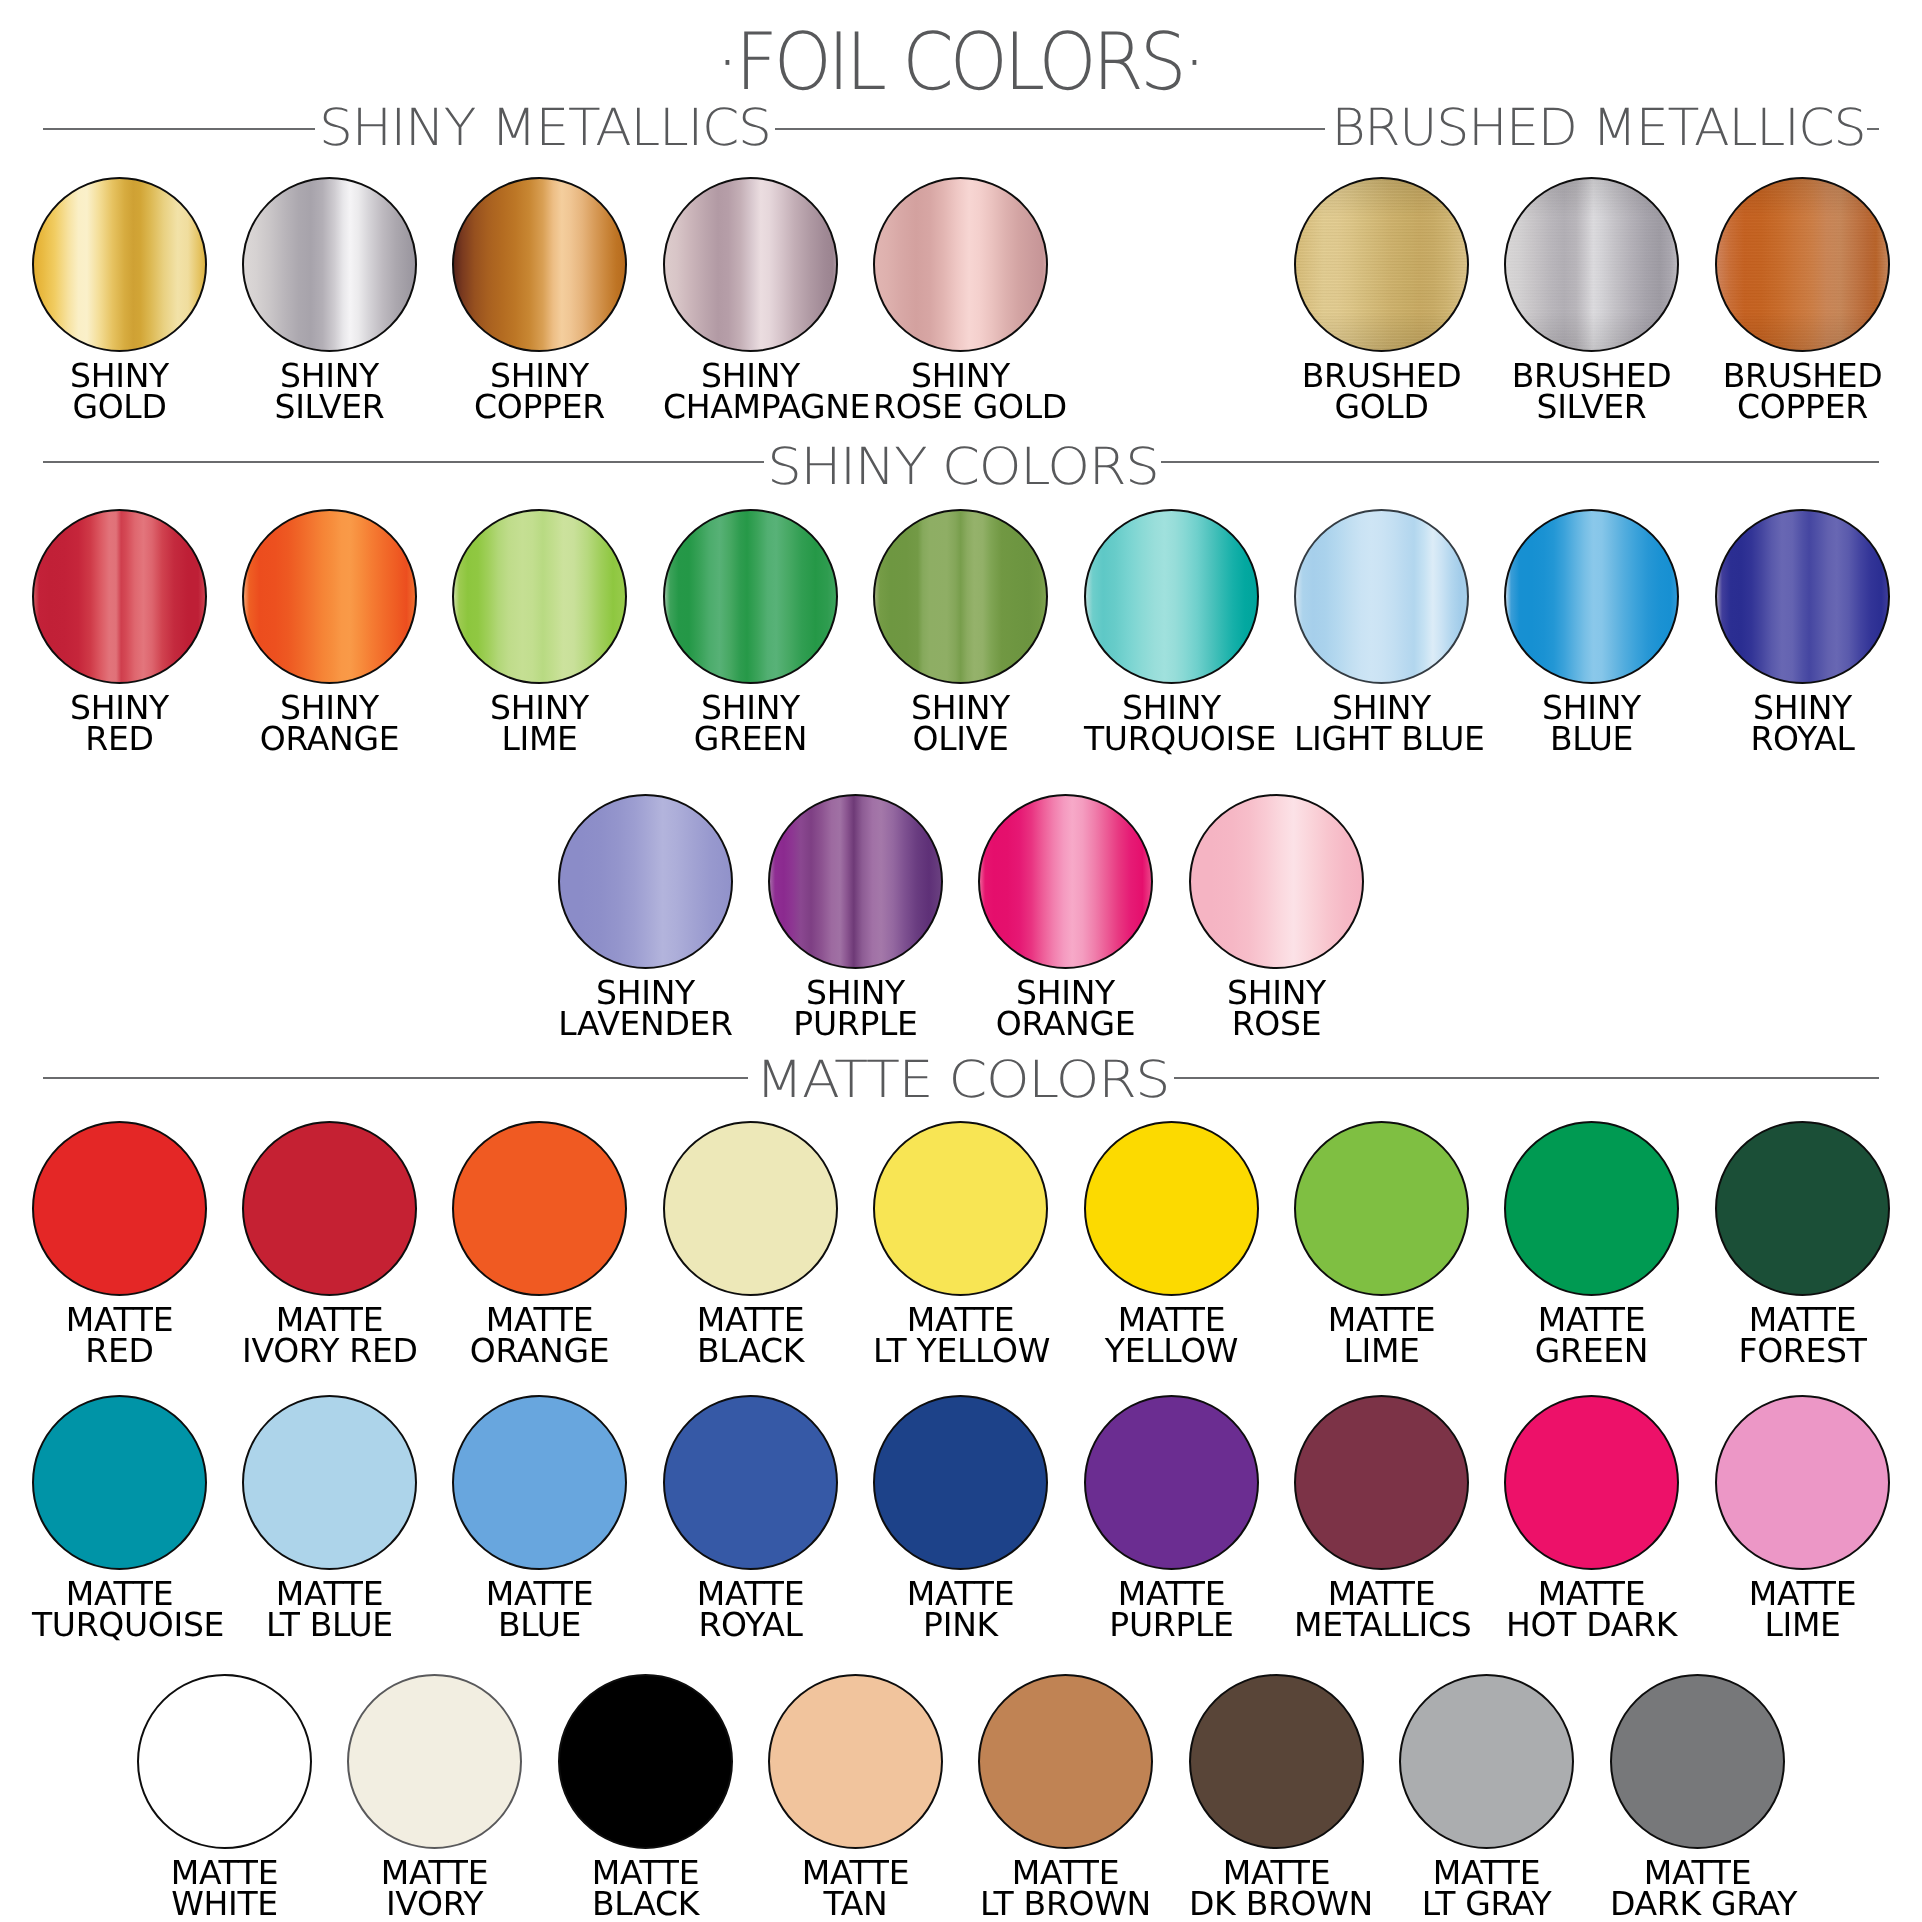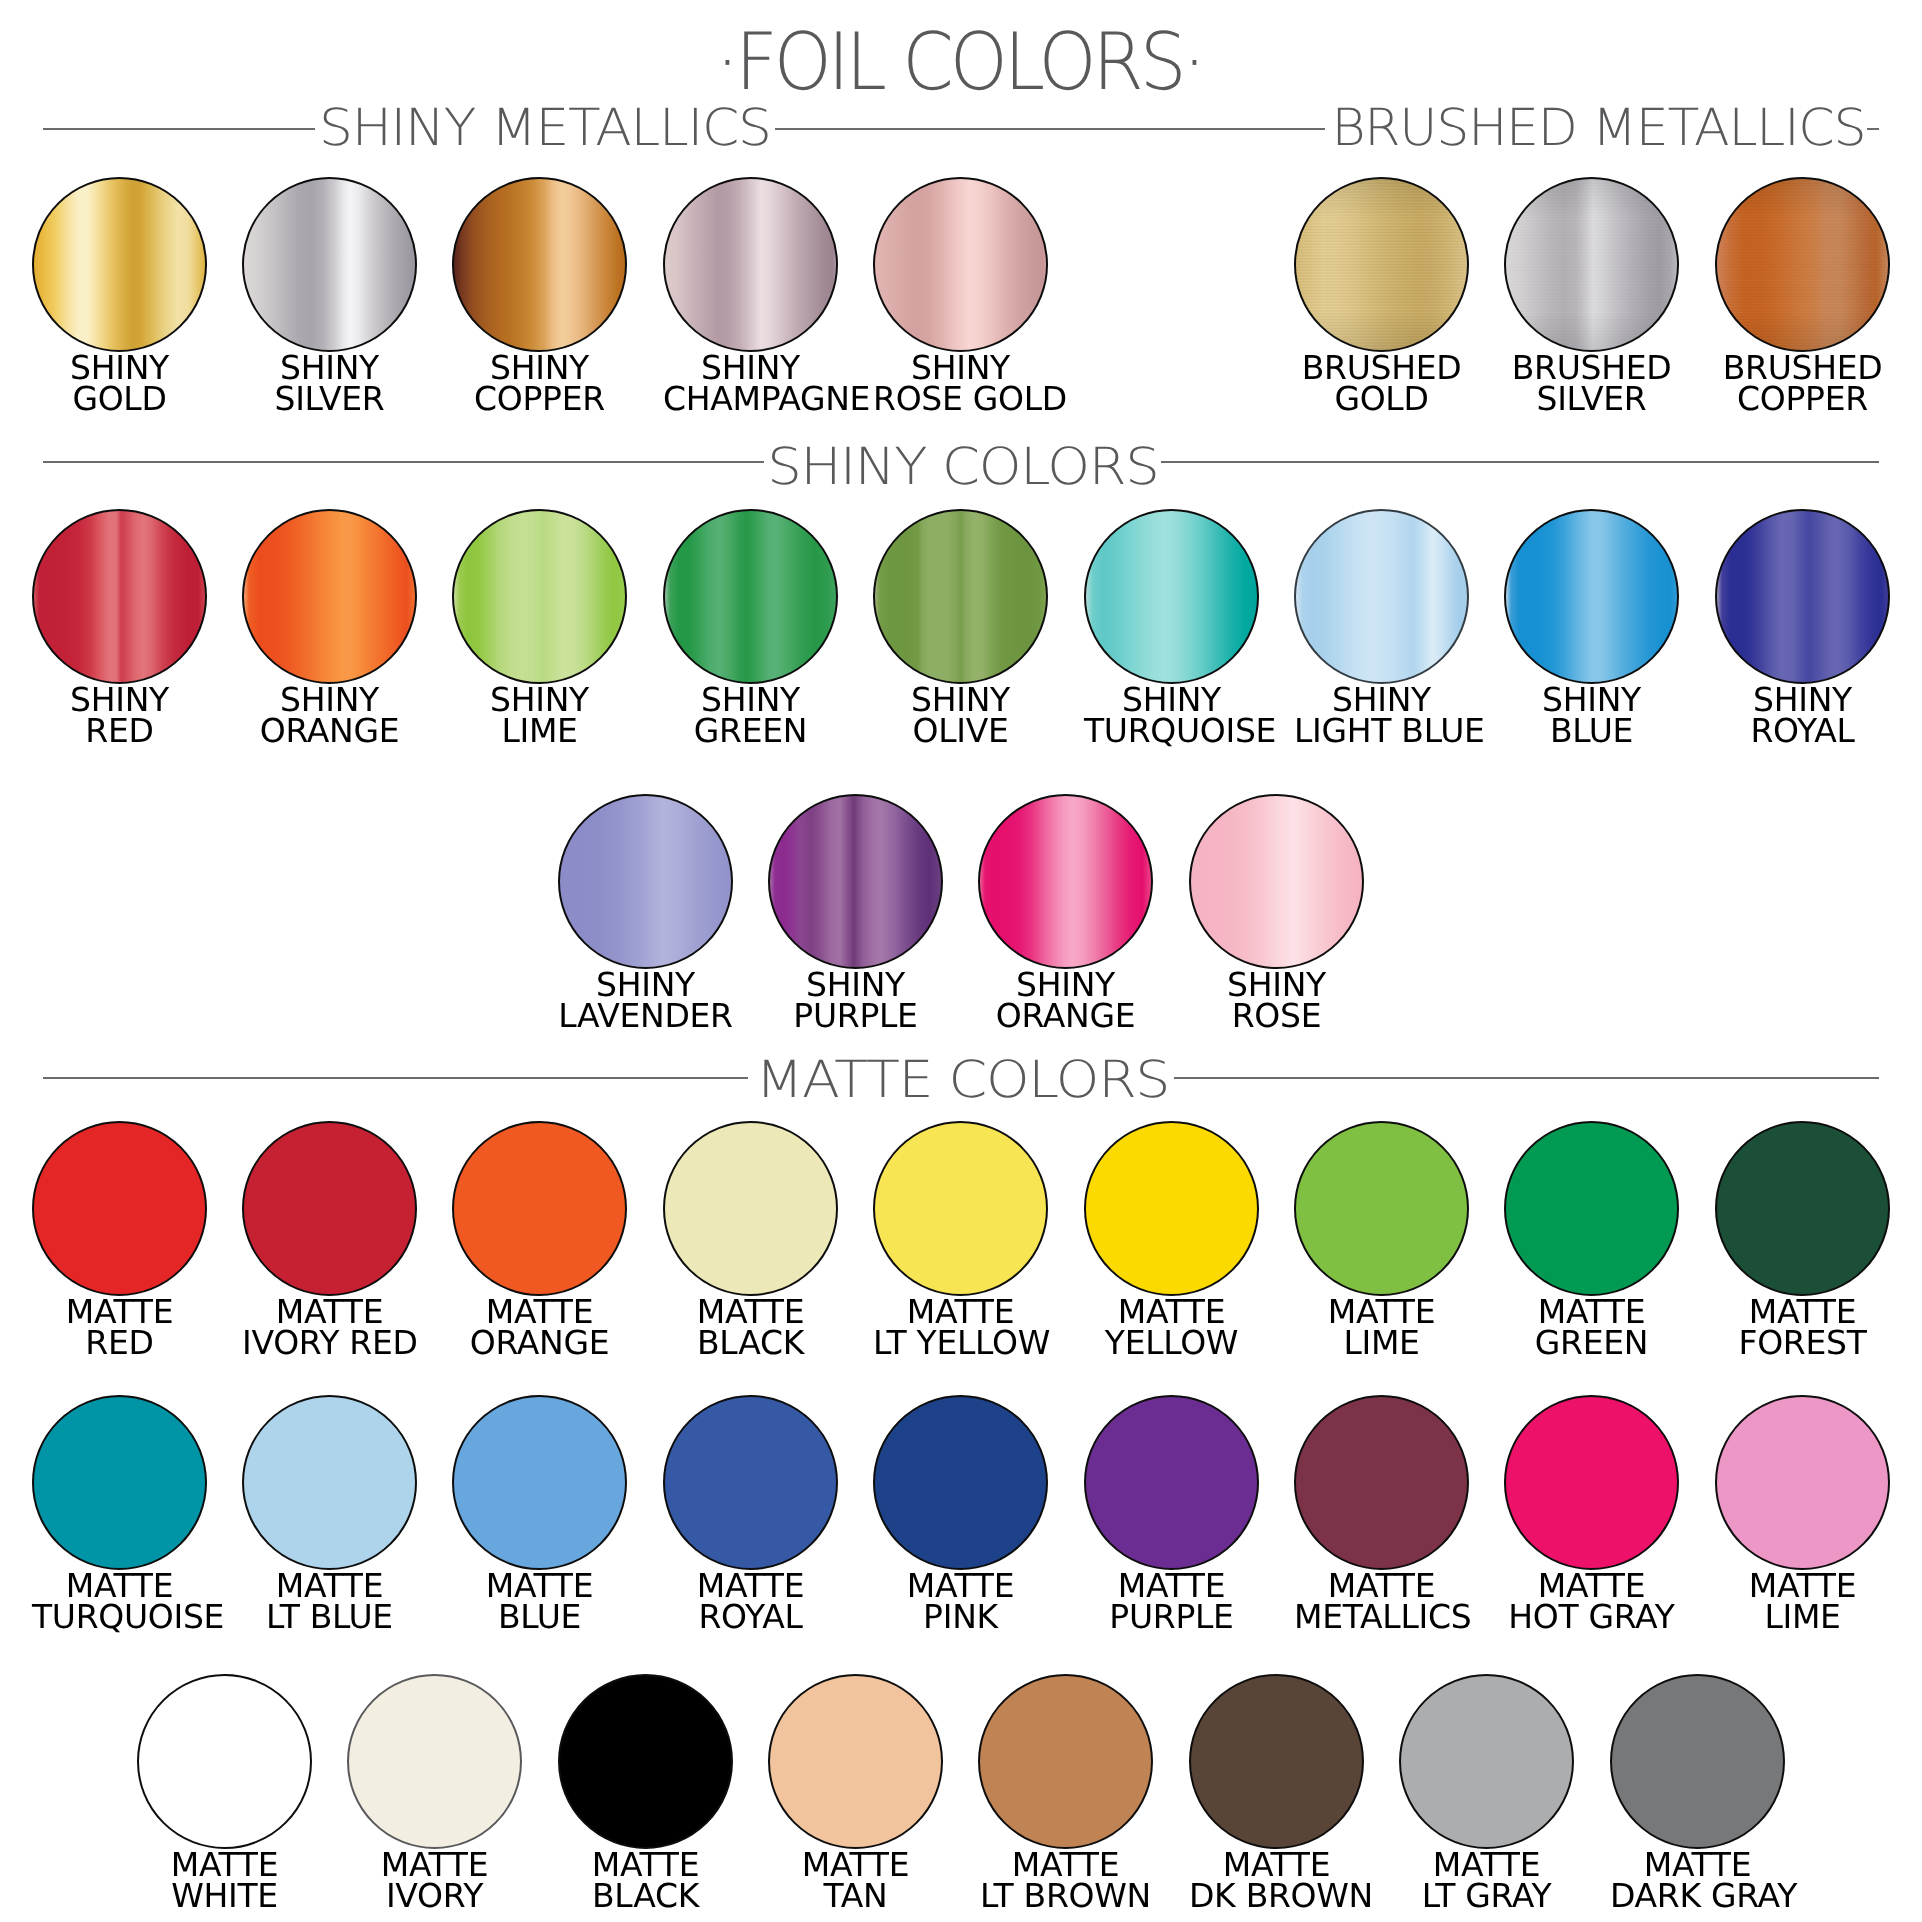--- a/index.html
+++ b/index.html
@@ -20,21 +20,21 @@
   .rule{position:absolute;height:1.9px;background:#6a6b6d;}
   .htext{position:absolute;font-family:"DejaVu Sans",sans-serif;font-weight:200;
      font-size:51px;line-height:51px;color:#58595B;white-space:nowrap;
      letter-spacing:-1.2px;text-indent:-1.2px;
      text-align:center;transform-origin:50% 50%;}
 
   
   .sw{position:absolute;width:175px;}
   .disc{width:175px;height:175px;border-radius:50%;box-sizing:border-box;
         border:2.8px solid #0d0d0d;}
-  .lab{margin-top:0;text-align:center;font-size:33px;line-height:31px;
+  .lab{margin-top:8px;text-align:center;font-size:33px;line-height:31px;
        color:#000;white-space:nowrap;font-weight:400;letter-spacing:-0.3px;}
   .lab span{display:block;}
 </style>
 </head>
 <body>
 
 <div id="canvas">
   <div class="page-title" style="top:23px;">·FOIL COLORS·</div>
   <div class="rule" style="left:43px;top:128px;width:272px;"></div>
   <div class="rule" style="left:775px;top:128px;width:550px;"></div>
@@ -303,21 +303,21 @@
       <div class="disc" style="background: rgb(124, 51, 71);"></div>
       <div class="lab">
         <span>MATTE</span>
         <span>METALLICS</span>
       </div>
     </div>
   <div class="sw" style="left:1504px;top:1395px;">
       <div class="disc" style="background: rgb(237, 17, 105);"></div>
       <div class="lab">
         <span>MATTE</span>
-        <span>HOT GRAY</span>
+        <span>HOT DARK</span>
       </div>
     </div>
   <div class="sw" style="left:1715px;top:1395px;">
       <div class="disc" style="background: rgb(236, 151, 198);"></div>
       <div class="lab">
         <span>MATTE</span>
         <span>LIME</span>
       </div>
     </div>
   <div class="sw" style="left:137px;top:1674px;">

